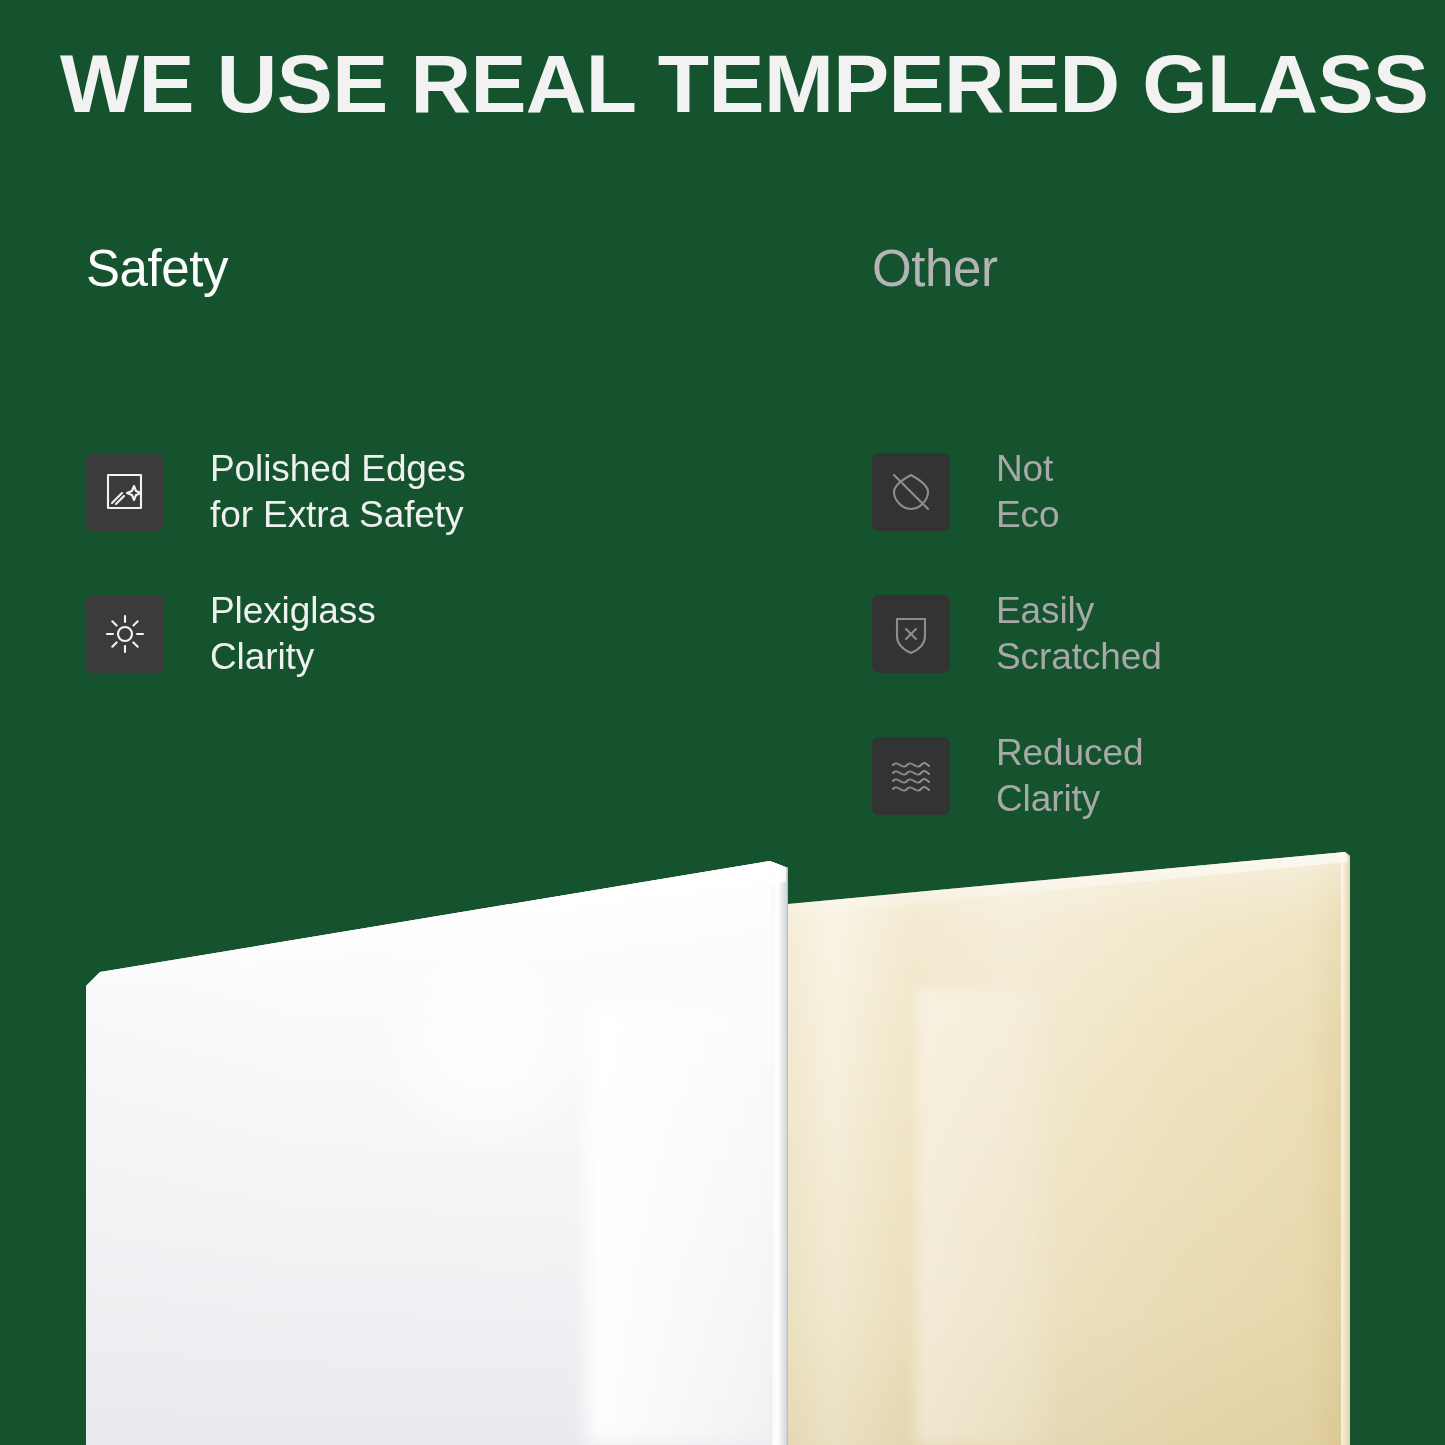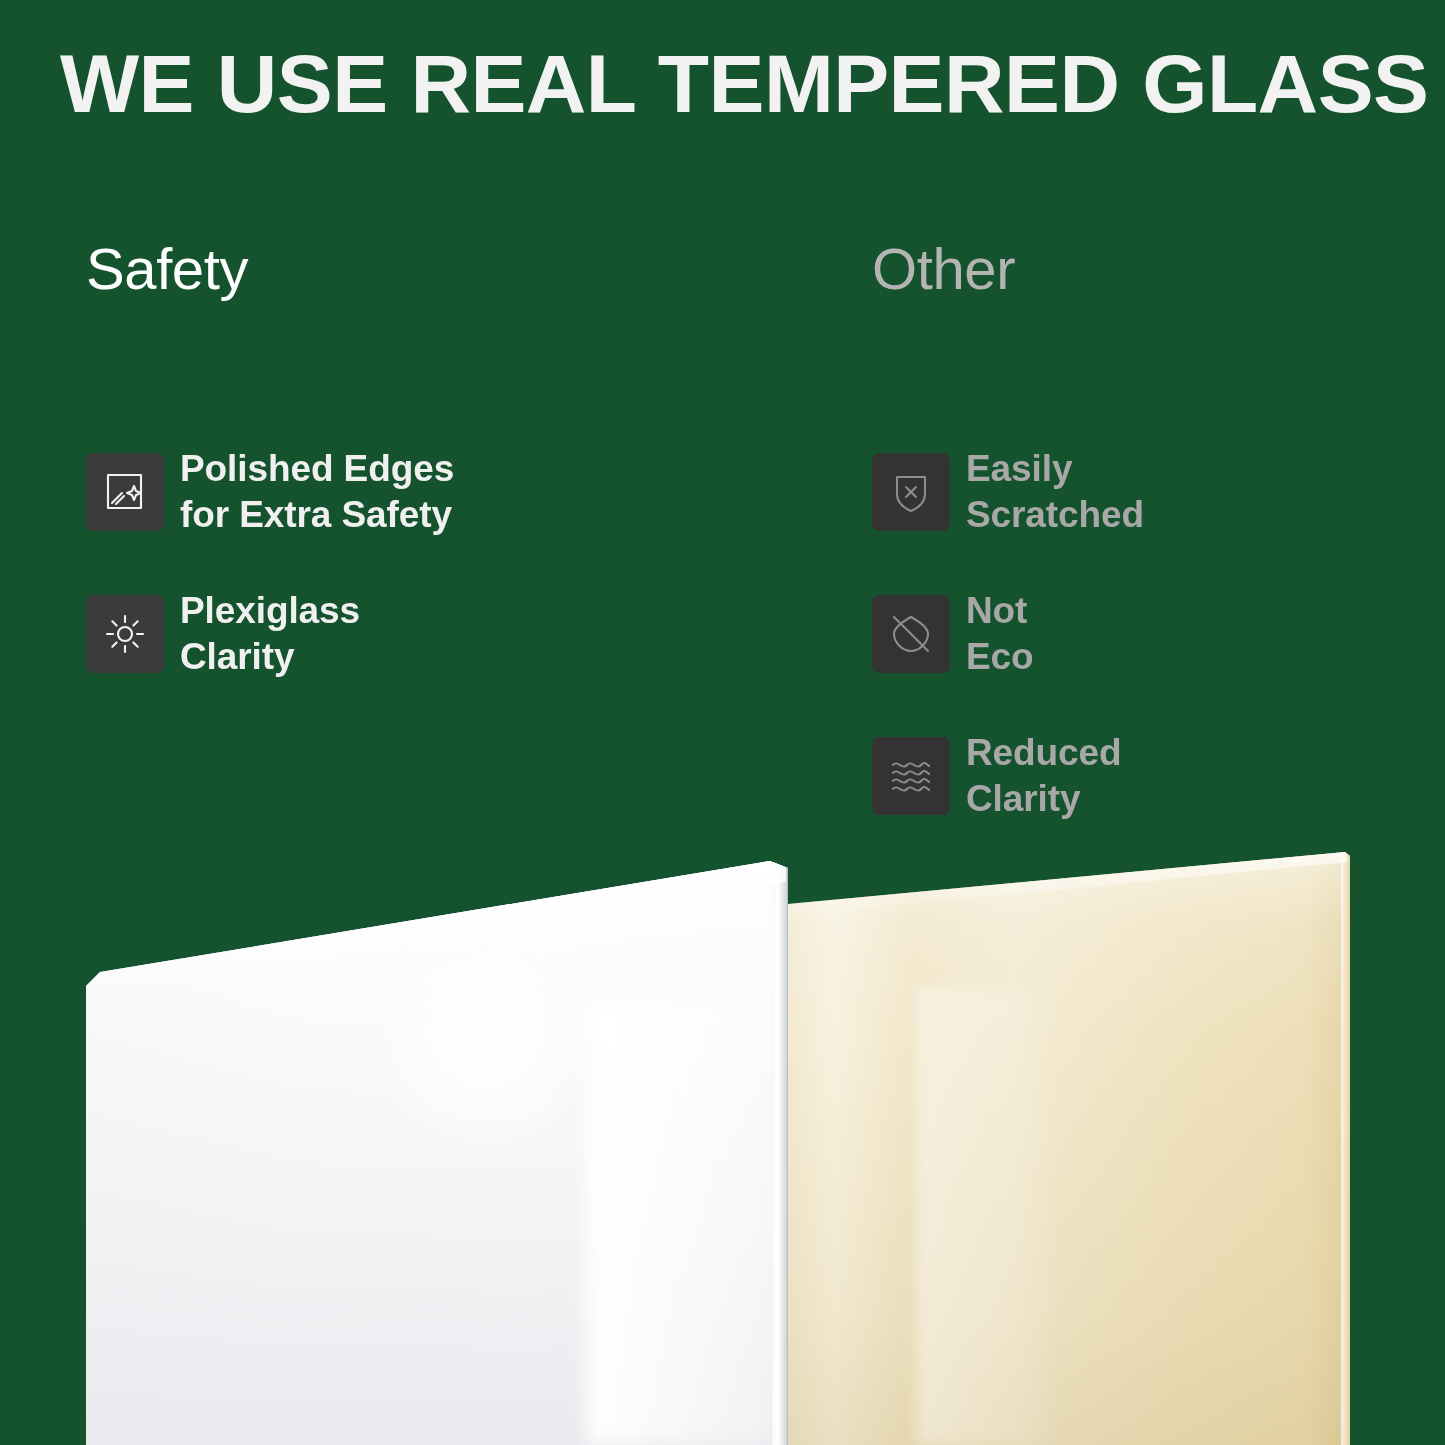--- a/index.html
+++ b/index.html
@@ -37,21 +37,21 @@
   
   .col {
     position: absolute;
     top: 236px;
   }
   .col-left  { left: 86px;  width: 720px; }
   .col-right { left: 872px; width: 520px; }
 
   .col-head {
     font-weight: 400;
-    font-size: 58px;
+    font-size: 51px;
     line-height: 66px;
     letter-spacing: -0.4px;
     margin: 0;
   }
   .col-left .col-head  { color: #fdfdfd; }
   .col-right .col-head { color: #b4b4b4; }
 
   
   .features { position: absolute; left: 0; top: 208px; width: 100%; }
   .row {
@@ -75,24 +75,24 @@
   .col-left  .icon-box svg { stroke: #f2f2f2; }
   .col-right .icon-box svg { stroke: #8d8d8d; }
   .icon-box svg * {
     fill: none;
     stroke-width: 2.1;
     stroke-linecap: round;
     stroke-linejoin: round;
     vector-effect: non-scaling-stroke;
   }
   .row-label {
-    margin-left: 16px;
+    margin-left: 46px;
     font-size: 37px;
     line-height: 46px;
-    font-weight: 700;
+    font-weight: 400;
     letter-spacing: -0.1px;
     white-space: pre-line;
   }
   .col-left  .row-label { color: #f0f0f0; }
   .col-right .row-label { color: #a8a8a8; }
 
   
   .photo {
     position: absolute;
     left: 0;
@@ -241,38 +241,38 @@
   </div>
 
   <div class="col col-right">
     <div class="col-head">Other</div>
 
     <div class="features">
 
       <div class="row">
         <div class="icon-box">
           <svg width="44" height="44" viewBox="0 0 44 44">
+            <path d="M22 5 C33 11 39 17 39 22 C39 30 31 39 22 39 C13 39 5 30 5 22 C5 17 11 11 22 5 Z"></path>
+            <path d="M5 5 L39 39"></path>
+          </svg>
+        </div>
+        <div class="row-label">Not
+Eco</div>
+      </div>
+
+      <div class="row">
+        <div class="icon-box">
+          <svg width="44" height="44" viewBox="0 0 44 44">
             <path d="M8 7 L36 7 L36 24 C36 33 29 38 22 41 C15 38 8 33 8 24 Z"></path>
             <path d="M17 17 L27 27"></path>
             <path d="M27 17 L17 27"></path>
           </svg>
         </div>
         <div class="row-label">Easily
 Scratched</div>
-      </div>
-
-      <div class="row">
-        <div class="icon-box">
-          <svg width="44" height="44" viewBox="0 0 44 44">
-            <path d="M22 5 C33 11 39 17 39 22 C39 30 31 39 22 39 C13 39 5 30 5 22 C5 17 11 11 22 5 Z"></path>
-            <path d="M5 5 L39 39"></path>
-          </svg>
-        </div>
-        <div class="row-label">Not
-Eco</div>
       </div>
 
       <div class="row">
         <div class="icon-box">
           <svg width="44" height="44" viewBox="0 0 44 44">
             <path d="M4 11 C9 5 13 17 18 11 C23 5 27 17 32 11 C36 6.5 38 11 40 12"></path>
             <path d="M4 19 C9 13 13 25 18 19 C23 13 27 25 32 19 C36 14.5 38 19 40 20"></path>
             <path d="M4 27 C9 21 13 33 18 27 C23 21 27 33 32 27 C36 22.5 38 27 40 28"></path>
             <path d="M4 35 C9 29 13 41 18 35 C23 29 27 41 32 35 C36 30.5 38 35 40 36"></path>
           </svg>

